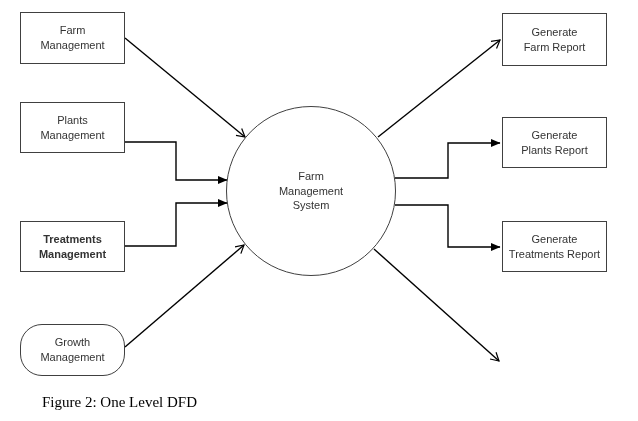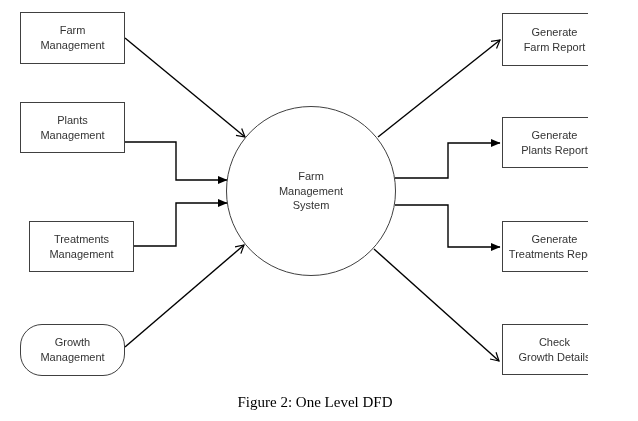--- a/index.html
+++ b/index.html
@@ -7,20 +7,21 @@
     padding: 0;
     background: #ffffff;
   }
   .canvas {
     position: relative;
     width: 588px;
     height: 421px;
     background: var(--bg, #ffffff);
     font-family: "Liberation Sans", sans-serif;
     overflow: hidden;
+    padding-left: 28px;
   }
   .edges {
     position: absolute;
     left: 0;
     top: 0;
     width: 638px;
     height: 421px;
     pointer-events: none;
   }
   .edge {
@@ -67,21 +68,20 @@
     display: flex;
     align-items: center;
     justify-content: center;
     text-align: center;
   }
   .caption {
     position: absolute;
     left: 42px;
     right: 0;
     top: 394px;
-    text-align: center;
     font-family: "Liberation Serif", serif;
     font-size: 15px;
     color: #000000;
   }
 </style>
 </head>
 <body>
 
 <div class="canvas">
 
@@ -115,21 +115,21 @@
   <div class="box" style="left:20px; top:12px; height:52px;">
     <span>Farm
 Management</span>
   </div>
 
   <div class="box" style="left:20px; top:102px; height:51px;">
     <span>Plants
 Management</span>
   </div>
 
-  <div class="box" style="left:29px; top:221px; height:51px;">
+  <div class="box" style="left:20px; top:221px; height:51px;font-weight:bold;">
     <span>Treatments
 Management</span>
   </div>
 
   <div class="box" style="left:20px; top:324px; height:52px;border-radius:22px;">
     <span>Growth
 Management</span>
   </div>
 
   <div class="process">
@@ -146,20 +146,16 @@
   <div class="box" style="left:502px; top:117px; height:51px;">
     <span>Generate
 Plants Report</span>
   </div>
 
   <div class="box" style="left:502px; top:221px; height:51px;">
     <span>Generate
 Treatments Report</span>
   </div>
 
-  <div class="box" style="left:502px; top:324px; height:51px;">
-    <span>Check
-Growth Details</span>
-  </div>
 
   <div class="caption">Figure 2: One Level DFD</div>
 
 </div>
 
 </body></html>

